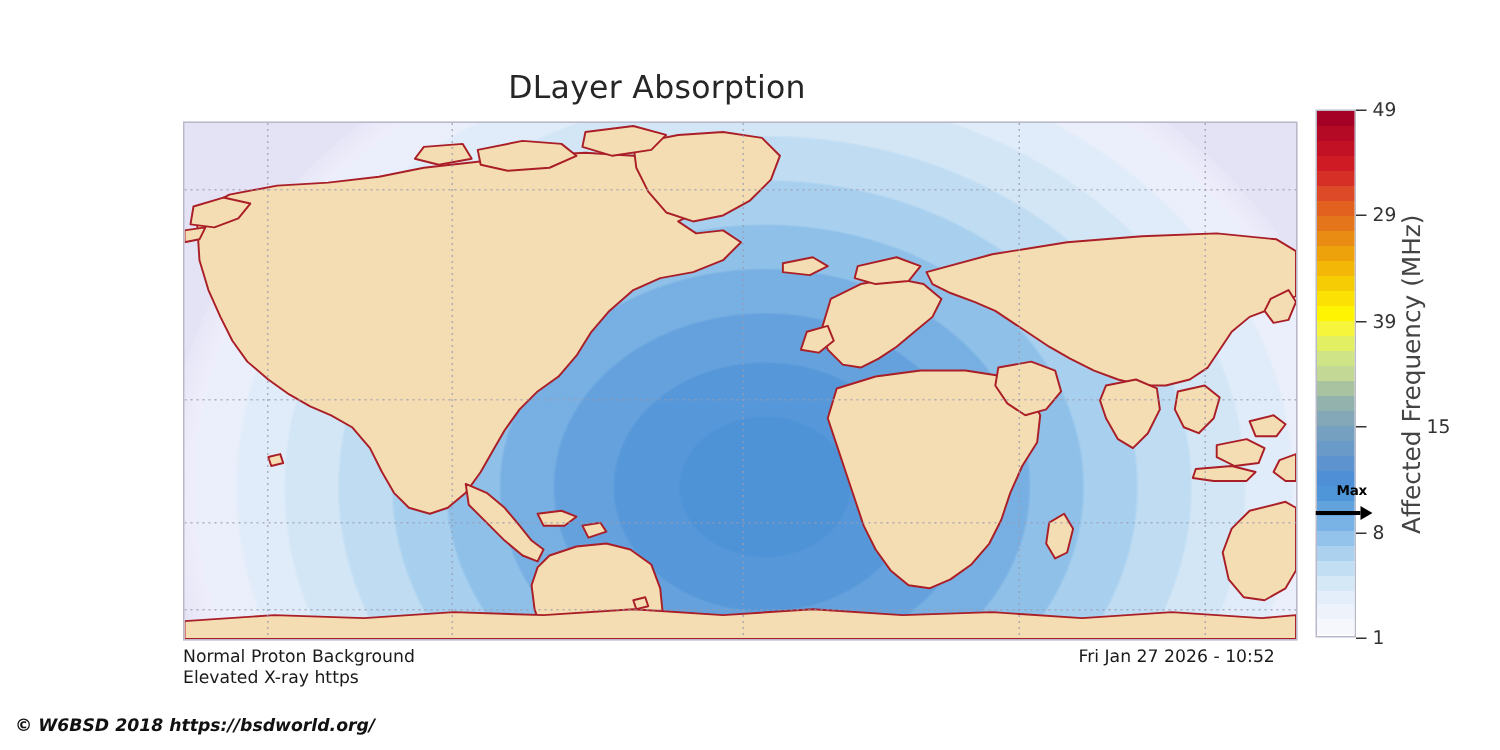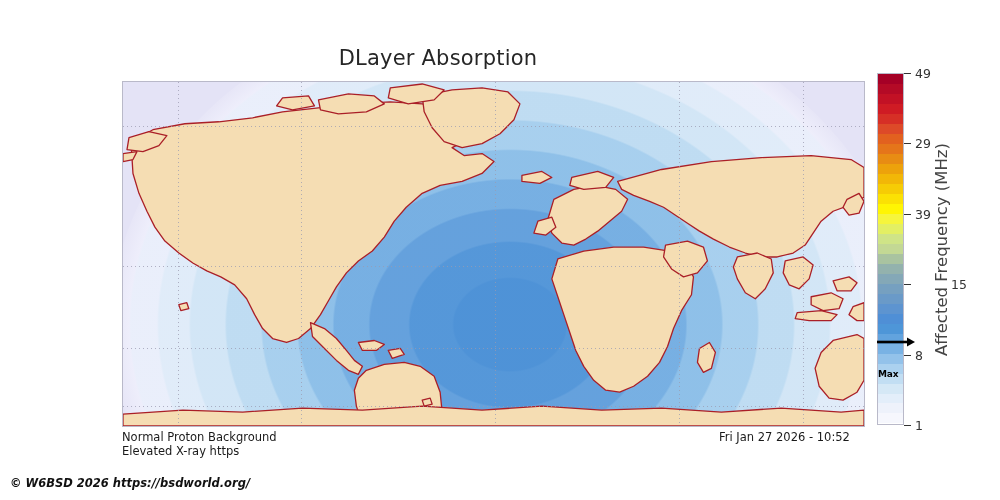--- a/index.html
+++ b/index.html
@@ -41,22 +41,22 @@
     position:absolute;left:929px;top:73px;height:352px;width:24px;
     display:flex;align-items:center;justify-content:center;
   }
   #colorbar-label span{
     display:block;white-space:nowrap;font-size:16.5px;color:#444;
     transform:rotate(-90deg);
   }
 
   
   #max-marker{position:absolute;left:877px;top:322px;width:46px;height:26px;}
-  #max-marker .max-text{position:absolute;left:1px;top:0;font-size:9px;color:#000;
-    font-weight:600;letter-spacing:-.2px;margin-top:46px;}
+  #max-marker .max-text{position:absolute;left:14px;top:0;font-size:9px;color:#000;
+    font-weight:600;letter-spacing:-.2px;}
   #max-marker .max-arrow{position:absolute;left:0;top:14px;width:38px;height:10px;}
 
   
   .note-line{position:absolute;left:122px;font-size:11.5px;color:#1a1a1a;}
   #note-1{top:430px;}
   #note-2{top:444px;}
   #timestamp{position:absolute;left:719px;top:430px;font-size:11.5px;color:#1a1a1a;}
   #copyright{position:absolute;left:10px;top:476px;font-size:11.5px;color:#111;
     font-style:italic;font-weight:600;}
 </style>
@@ -255,13 +255,13 @@
   <div class="max-text">Max</div>
   <svg class="max-arrow" viewBox="0 0 38 10">
     <line x1="0" y1="5" x2="30" y2="5" stroke="#000" stroke-width="2.6"></line>
     <polygon points="30,0.4 38,5 30,9.6" fill="#000"></polygon>
   </svg>
 </div>
 
 <div class="note-line" id="note-1">Normal Proton Background</div>
 <div class="note-line" id="note-2">Elevated X-ray https</div>
 <div id="timestamp">Fri Jan 27 2026 - 10:52</div>
-<div id="copyright">© W6BSD 2026 https://bsdworld.org/</div>
+<div id="copyright">© W6BSD 2018 https://bsdworld.org/</div>
 
 </body></html>

